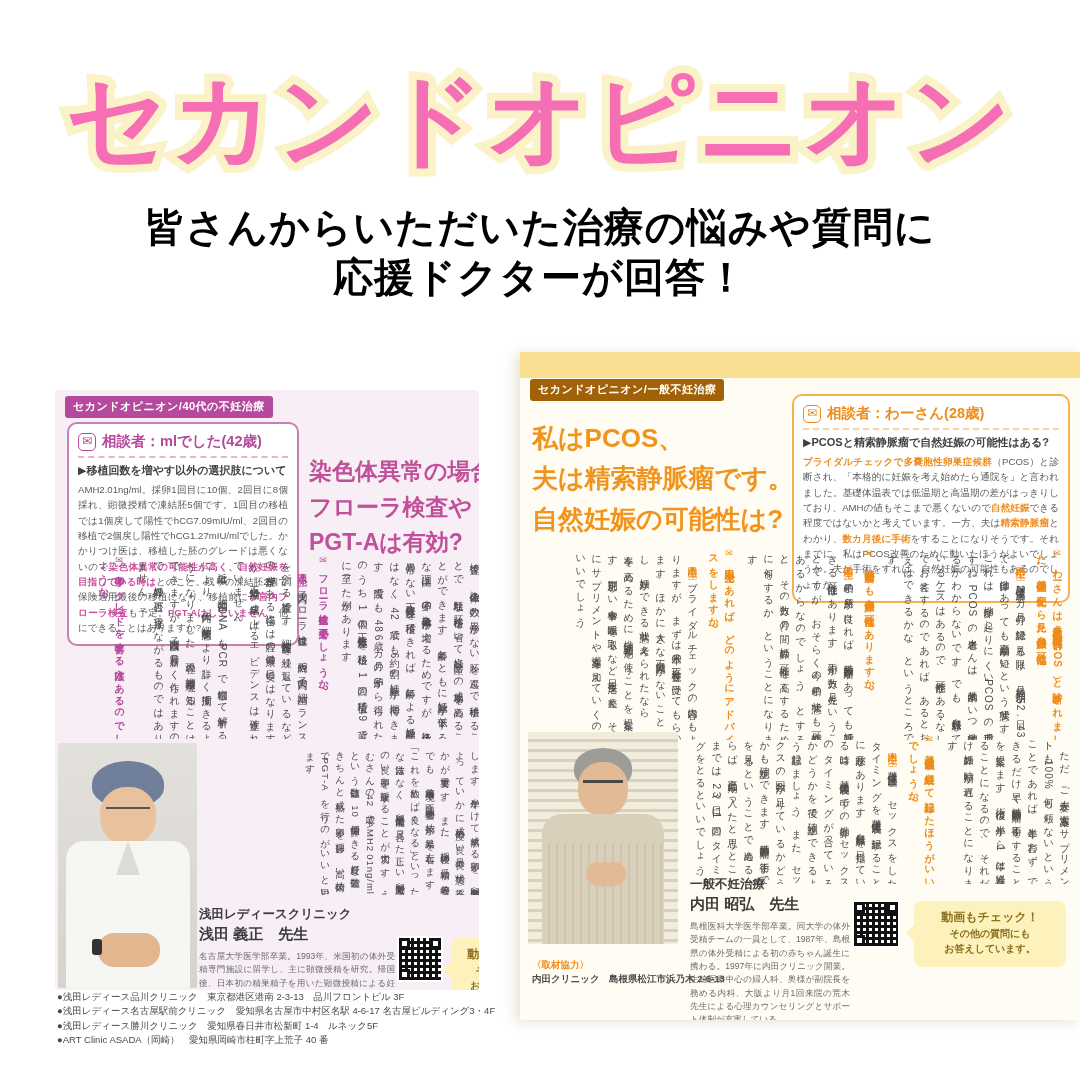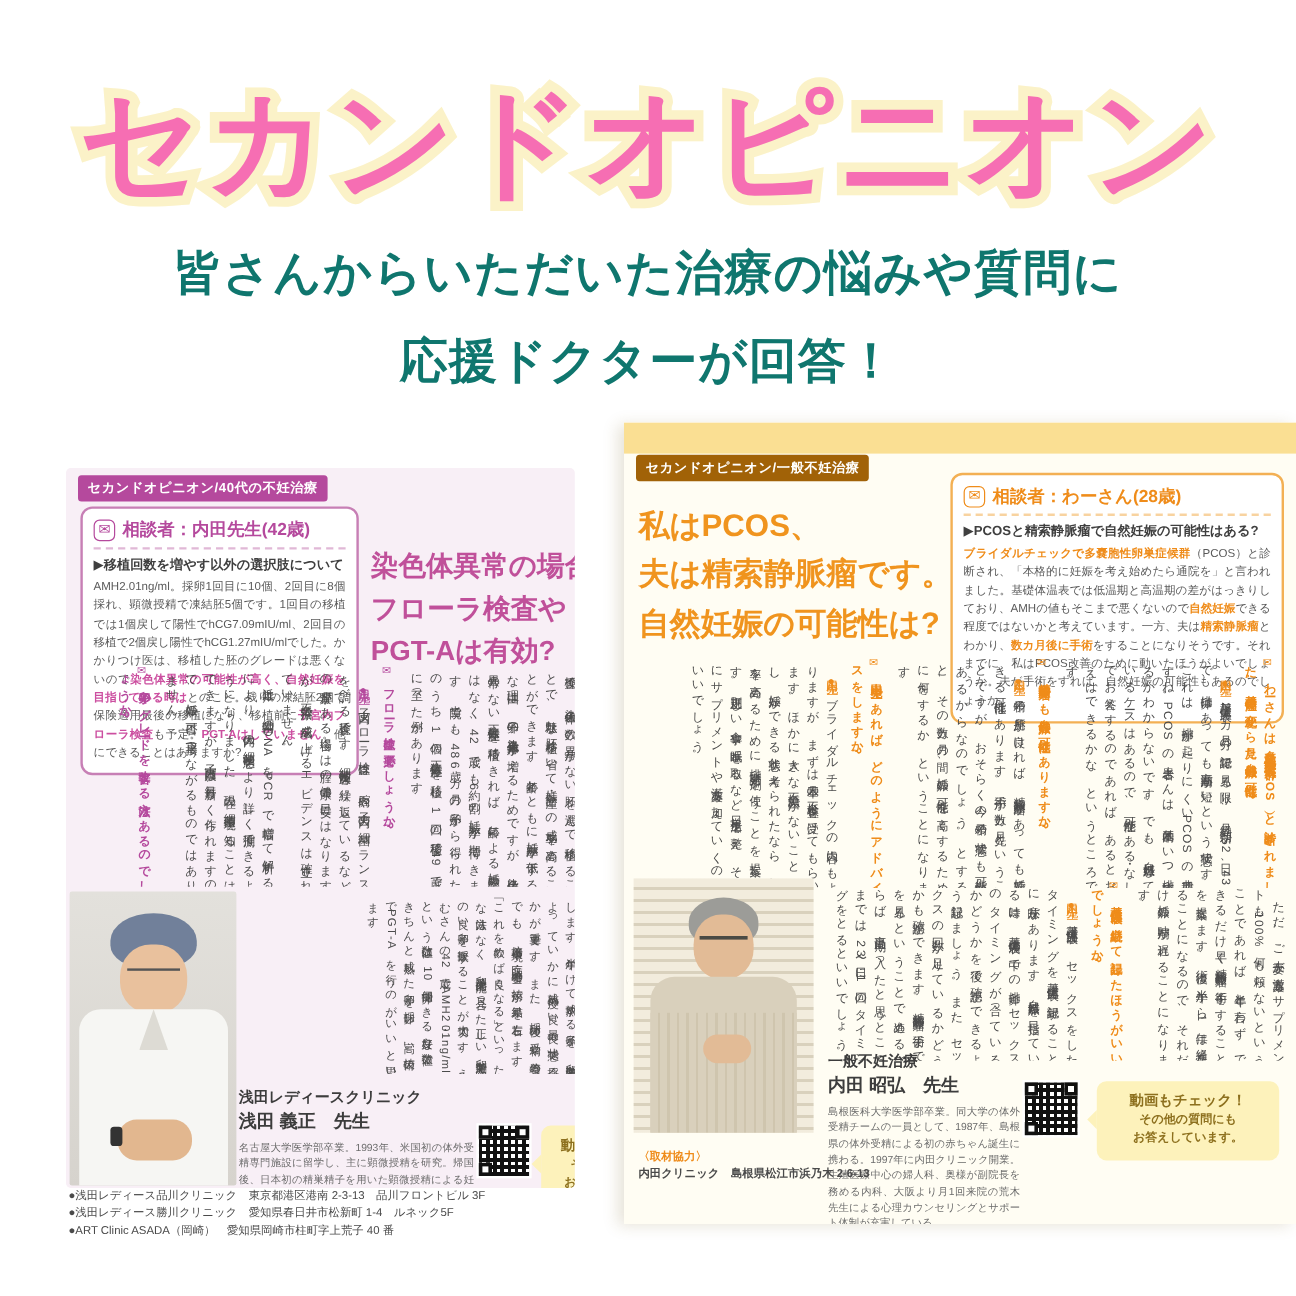--- a/index.html
+++ b/index.html
@@ -12,22 +12,22 @@
   
   .title-wrap { position:absolute; top:56px; left:0; width:1080px; height:150px; text-align:center; }
   .title-layer {
     position:absolute; left:0; top:0; width:100%;
     font-size:101px; font-weight:900; letter-spacing:2px; line-height:1.25;
     white-space:nowrap;
   }
   .title-stroke { -webkit-text-stroke:16px #fbf2c8; color:#fbf2c8; text-shadow:0 0 10px #fdf6d9; }
   .title-fill { color:#f66eb3; }
   .subtitle { position:absolute; left:0; width:1080px; text-align:center;
-    font-weight:800; color:#0f766e; font-size:40px; letter-spacing:1px; white-space:nowrap; }
-  .subtitle1 { top:200px; } .subtitle2 { top:273px; }
+    font-weight:800; color:#000000; font-size:40px; letter-spacing:1px; white-space:nowrap; }
+  .subtitle1 { top:200px; } .subtitle2 { top:250px; }
 
   
   .panel { position:absolute; overflow:hidden; }
   .tag { position:absolute; color:#ffffff; font-size:11px; font-weight:700;
     padding:3px 8px 4px; border-radius:3px; letter-spacing:0.5px; white-space:nowrap; }
   .consult-box { position:absolute; background:#ffffff; border-radius:10px; padding:8px 9px 9px; }
   .consult-head { display:flex; align-items:center; gap:6px; font-weight:800; font-size:14.5px; }
   .mailbox { display:inline-block; font-size:12px; border:1.6px solid currentColor;
     border-radius:5px; padding:0 3px 1px; line-height:1.25; }
   .consult-sep { border-top:2px dashed; opacity:.55; margin:5px 0 5px; }
@@ -123,21 +123,21 @@
   </div>
   <div class="subtitle subtitle1">皆さんからいただいた治療の悩みや質問に</div>
   <div class="subtitle subtitle2">応援ドクターが回答！</div>
 
   <div class="panel panel-left">
     <div class="tag">セカンドオピニオン/40代の不妊治療</div>
 
     <div class="consult-box">
       <div class="consult-head">
         <span class="mailbox">✉</span>
-        <span>相談者：内田先生(42歳)</span>
+        <span>相談者：mlでした(42歳)</span>
       </div>
       <div class="consult-sep"></div>
       <div class="consult-subject">▶移植回数を増やす以外の選択肢について</div>
       <div class="consult-body"><span>AMH2.01ng/ml。採卵1回目に10個、2回目に8個採れ、顕微授精で凍結胚5個です。1回目の移植では1個戻して陽性でhCG7.09mIU/ml、2回目の移植で2個戻し陽性でhCG1.27mIU/mlでした。かかりつけ医は、移植した胚のグレードは悪くないので</span><span class="hl">染色体異常の可能性が高く、自然妊娠を目指している時は</span><span>とのこと。残りの凍結胚2個で保険適用最後の移植になり、移植前に</span><span class="hl">子宮内フローラ検査</span><span>も予定。</span><span class="hl">PGT-Aはしていません</span><span>。他にできることはありますか?</span></div>
     </div>
 
     <div class="bigq">
         <div>染色体異常の場合</div>
         <div>フローラ検査や</div>
         <div>PGT-Aは有効?</div>
@@ -181,20 +181,21 @@
       <div class="b2">
         <span>その他の質問にも</span><br>
         <span>お答えしています。</span>
       </div>
     </div>
   </div>
 
   <div class="credits credits-left">
     <div>
         <div>●浅田レディース品川クリニック　東京都港区港南 2-3-13　品川フロントビル 3F</div>
+        <div>●浅田レディース名古屋駅前クリニック　愛知県名古屋市中村区名駅 4-6-17 名古屋ビルディング3・4F</div>
         <div>●浅田レディース勝川クリニック　愛知県春日井市松新町 1-4　ルネック5F</div>
         <div>●ART Clinic ASADA（岡崎）　愛知県岡崎市柱町字上荒子 40 番</div>
       </div>
   </div>
 
   <div class="panel panel-right">
     <div class="band-yellow"></div>
     <div class="tag">セカンドオピニオン/一般不妊治療</div>
 
     <div class="bigq">

